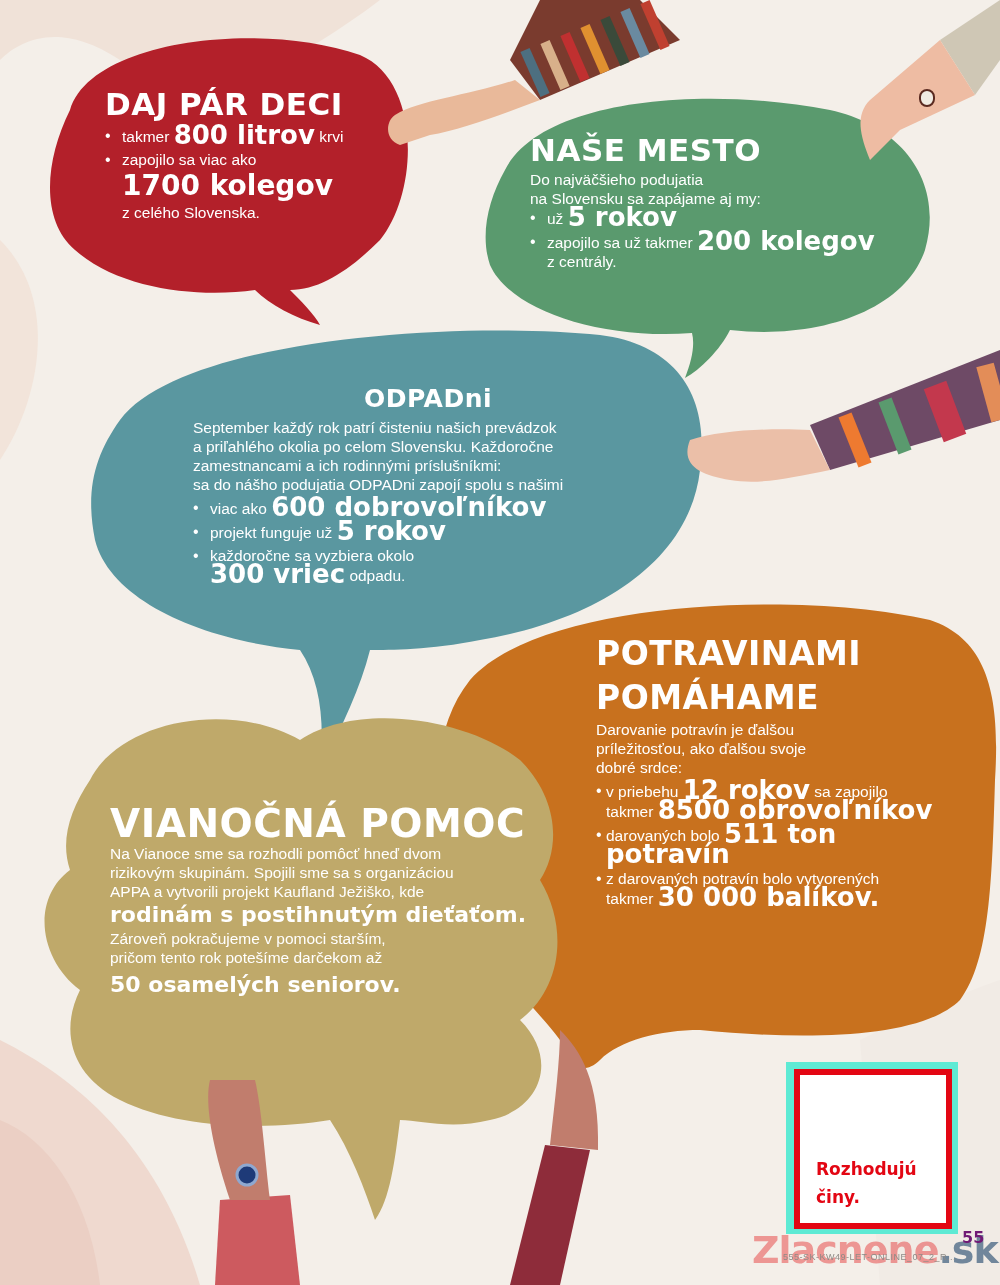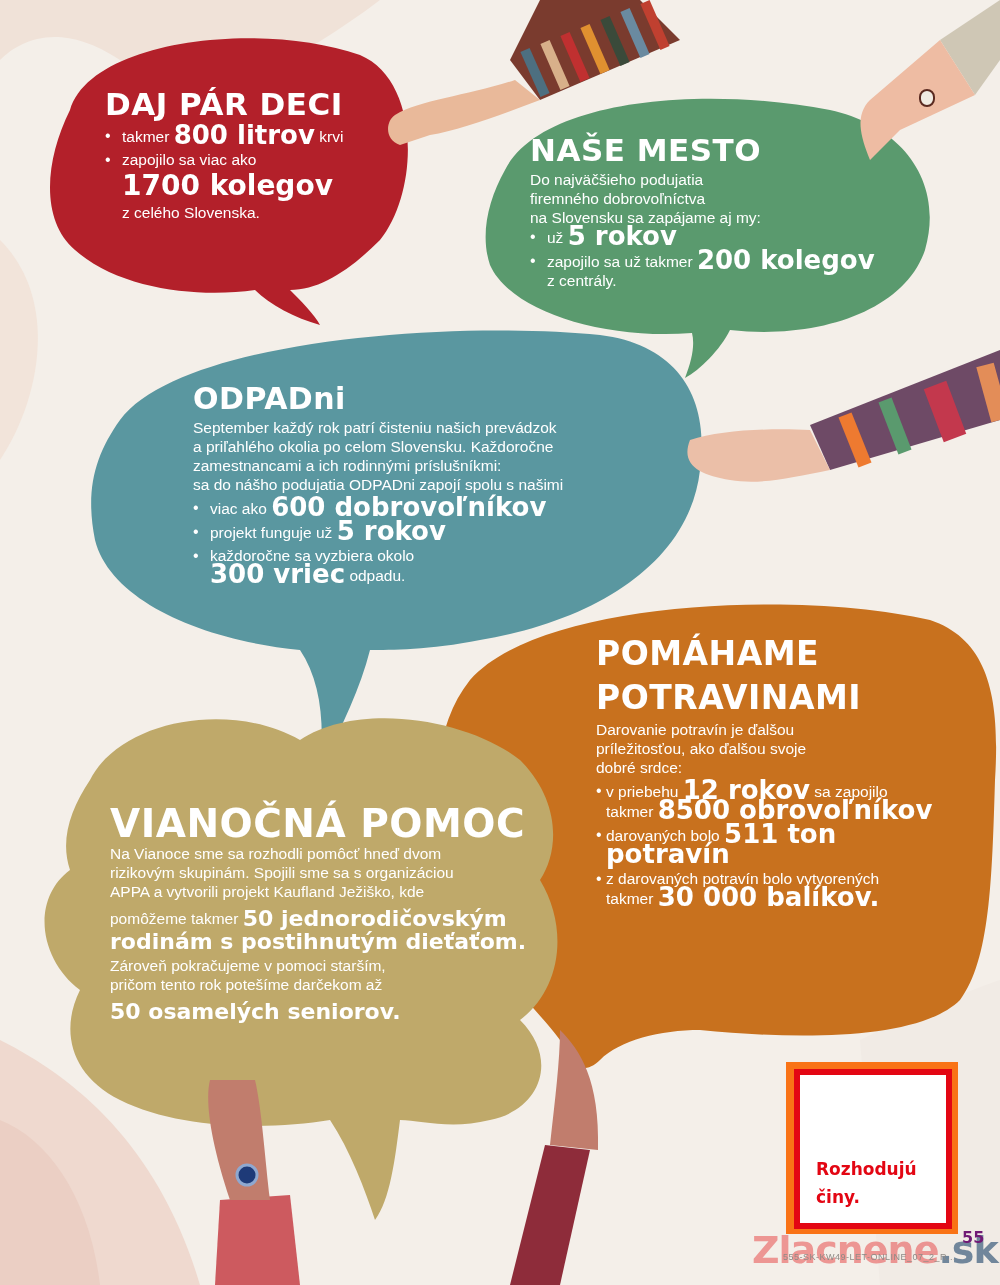--- a/index.html
+++ b/index.html
@@ -11,21 +11,21 @@
   }
   svg.layer { position:absolute; left:0; top:0; }
   .txt { position:absolute; }
   .h { font-family:"DejaVu Sans", sans-serif; font-weight:bold; color:#fff; letter-spacing:0.5px; }
   .p { font-family:"Liberation Sans", sans-serif; font-size:15.5px; line-height:19px; color:#fff; }
   .b { font-family:"DejaVu Sans", sans-serif; font-weight:bold; color:#fff; }
   .li { position:relative; padding-left:17px; margin-top:4px; }
   .li::before { content:"•"; position:absolute; left:0; top:0; font-size:16px; }
   .big { font-size:26px; font-weight:bold; font-family:"DejaVu Sans", sans-serif; vertical-align:-2px;margin-top:20px; }
   .logo-box {
-    position:absolute; left:786px; top:1062px; width:172px; height:172px; background:#f97316;
+    position:absolute; left:786px; top:1062px; width:172px; height:172px; background:#5eead4;
   }
   .logo-inner {
     position:absolute; left:8px; top:7px; width:146px; height:148px;
     border:6px solid #e30613; background:#fff;
   }
   .logo-text {
     position:absolute; left:16px; top:80px; color:#e30613;
     font-family:"DejaVu Sans", sans-serif; font-weight:bold; font-size:17px; line-height:28px;
   }
   .watermark {
@@ -99,57 +99,56 @@
   <div class="p li">
     <span>zapojilo sa viac ako</span><br>
     <span class="big" style="font-size:28px; line-height:34px;">1700 kolegov</span><br>
     <span>z celého Slovenska.</span>
   </div>
 </div>
 
 <div class="txt" style="left:530px; top:130px; width:390px;">
   <div class="h" style="font-size:31px; line-height:40px;">NAŠE MESTO</div>
   <div class="p">Do najväčšieho podujatia</div>
-  <div class="p">firemného dobrovoľníctva</div>
   <div class="p">na Slovensku sa zapájame aj my:</div>
   <div class="p li" style="margin-top:0">
     <span>už</span>
     <span class="big">5 rokov</span>
   </div>
   <div class="p li">
     <span>zapojilo sa už takmer</span>
     <span class="big">200 kolegov</span><br>
     <span>z centrály.</span>
   </div>
 </div>
 
 <div class="txt" style="left:193px; top:380px; width:470px;">
-  <div class="h" style="font-size:30px; line-height:38px;">ODPADni</div>
+  <div class="h" style="font-size:25px; line-height:38px;text-align:center;">ODPADni</div>
   <div class="p">September každý rok patrí čisteniu našich prevádzok</div>
   <div class="p">a priľahlého okolia po celom Slovensku. Každoročne</div>
   <div class="p">zamestnancami a ich rodinnými príslušníkmi:</div>
   <div class="p">sa do nášho podujatia ODPADni zapojí spolu s našimi</div>
   <div class="p li">
     <span>viac ako</span>
     <span class="big">600 dobrovoľníkov</span>
   </div>
   <div class="p li">
     <span>projekt funguje už</span>
     <span class="big">5 rokov</span>
   </div>
   <div class="p li">
     <span>každoročne sa vyzbiera okolo</span><br>
     <span class="big">300 vriec</span>
     <span>odpadu.</span>
   </div>
 </div>
 
 <div class="txt" style="left:596px; top:632px; width:380px;">
+  <div class="h" style="font-size:33px; line-height:44px;">POTRAVINAMI</div>
   <div class="h" style="font-size:33px; line-height:44px;">POMÁHAME</div>
-  <div class="h" style="font-size:33px; line-height:44px;">POTRAVINAMI</div>
   <div class="p">Darovanie potravín je ďalšou</div>
   <div class="p">príležitosťou, ako ďalšou svoje</div>
   <div class="p">dobré srdce:</div>
   <div class="p li" style="padding-left:10px">
     <span>v priebehu</span>
     <span class="big">12 rokov</span>
     <span>sa zapojilo</span><br>
     <span>takmer</span>
     <span class="big">8500 obrovoľníkov</span>
   </div>
@@ -163,24 +162,20 @@
     <span>takmer</span>
     <span class="big">30 000 balíkov.</span>
   </div>
 </div>
 
 <div class="txt" style="left:110px; top:804px; width:440px;">
   <div class="h" style="font-size:39px; line-height:40px;">VIANOČNÁ POMOC</div>
   <div class="p">Na Vianoce sme sa rozhodli pomôcť hneď dvom</div>
   <div class="p">rizikovým skupinám. Spojili sme sa s organizáciou</div>
   <div class="p">APPA a vytvorili projekt Kaufland Ježiško, kde</div>
-  <div class="p" style="margin-top:8px">
-    <span>pomôžeme takmer</span>
-    <span class="big" style="font-size:22px">50 jednorodičovským</span>
-  </div>
   <div class="b" style="font-size:22px; line-height:28px;">rodinám s postihnutým dieťaťom.</div>
   <div class="p">Zároveň pokračujeme v pomoci starším,</div>
   <div class="p">pričom tento rok potešíme darčekom až</div>
   <div class="b" style="font-size:22px; line-height:36px;">50 osamelých seniorov.</div>
 </div>
 
 <div class="logo-box">
   <div class="logo-inner">
     <div class="logo-text">
       <div>Rozhodujú</div>

